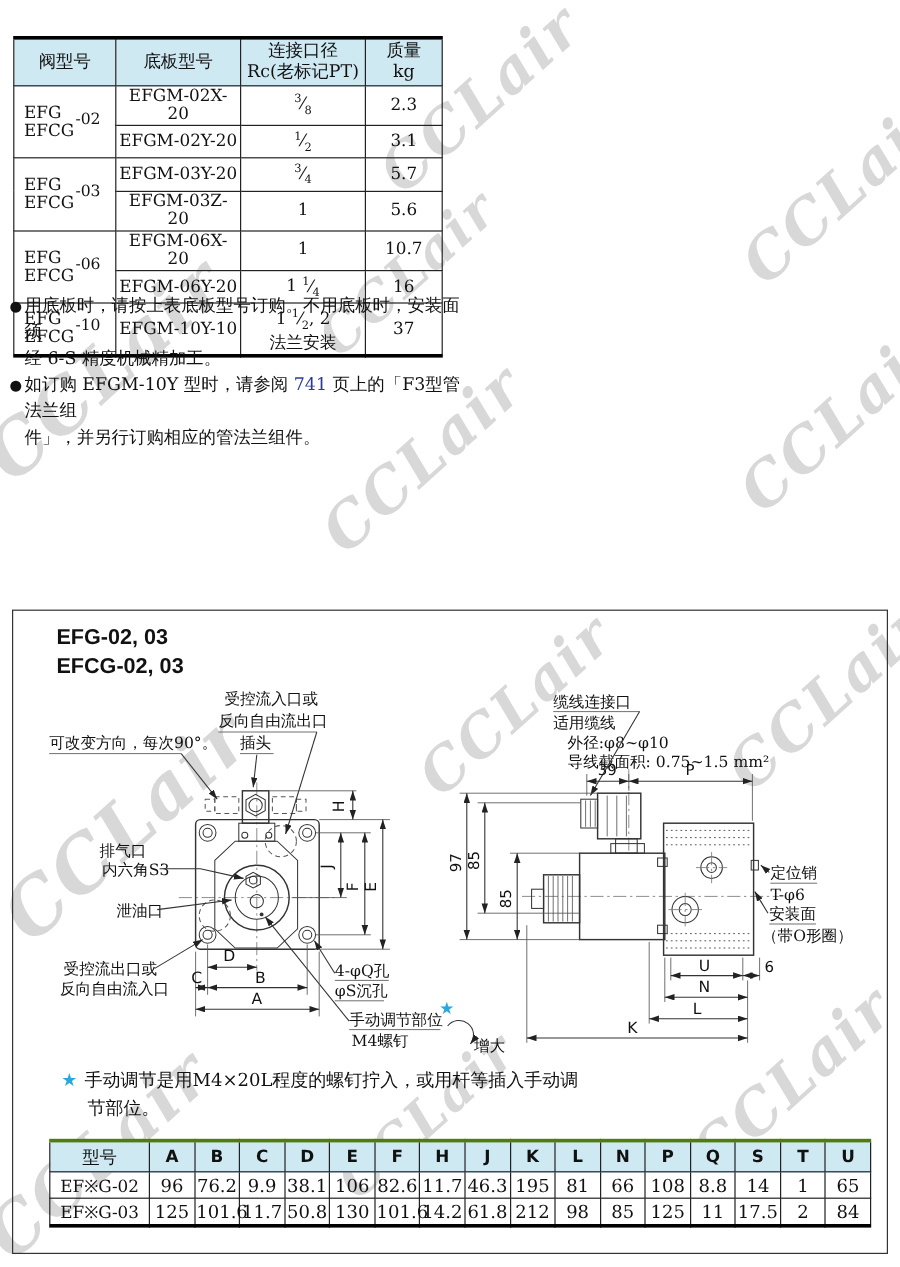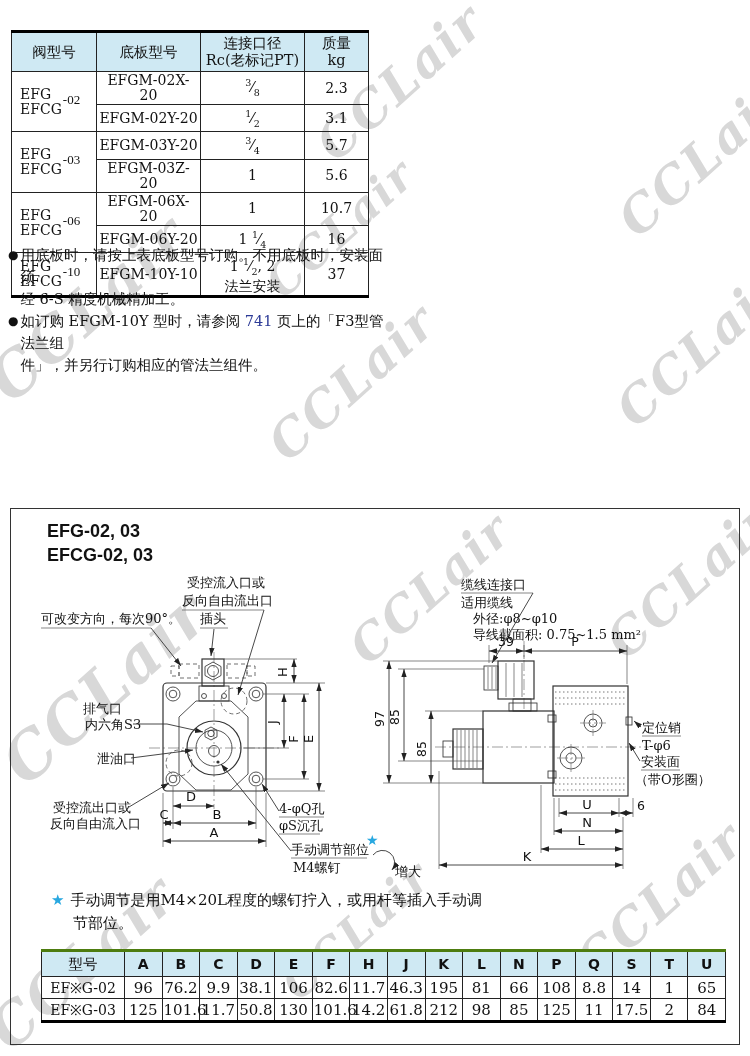--- a/index.html
+++ b/index.html
@@ -26,21 +26,21 @@
   
   table.t1{position:absolute;left:11px;top:30px;width:357px;border-collapse:collapse;table-layout:fixed;
     border-top:3px solid #000;border-bottom:3px solid #000;padding-left:20px;}
   .t1 th,.t1 td{border:1px solid #222;}
   .t1 thead th{background:var(--hdr);font-weight:normal;font-size:14.5px;height:38px;padding:2px;line-height:17px;text-align:center;}
   .t1 td{text-align:center;font-size:14px;height:20px;line-height:15px;padding:1px 2px;}
   .t1 tr.tall td{height:40px;}
   .valve-cell{text-align:left !important;padding-left:8px !important;}
   .vwrap{display:inline-flex;align-items:center;gap:1px;}
   .vnames{display:inline-flex;flex-direction:column;line-height:15px;font-size:14px;text-align:left;}
-  .vsuffix{font-size:13px;margin-top:-5px;font-family:Liberation Serif, serif;}
+  .vsuffix{font-size:13px;margin-top:-5px;}
   .frac sup{font-size:9.5px;}
   .frac sub{font-size:9.5px;}
   .plate-cell{font-size:14.5px;}
 
   
   .notes{position:absolute;left:8px;top:244px;width:380px;font-size:14.5px;line-height:22px;}
   .note{display:flex;}
   .bullet{font-size:12px;margin-right:2px;line-height:22px;}
   .plink{color:var(--link);text-decoration:none;cursor:pointer;}
 

